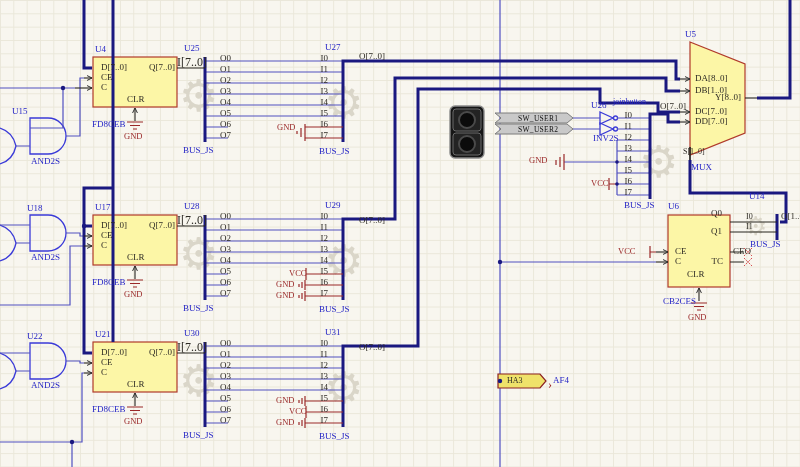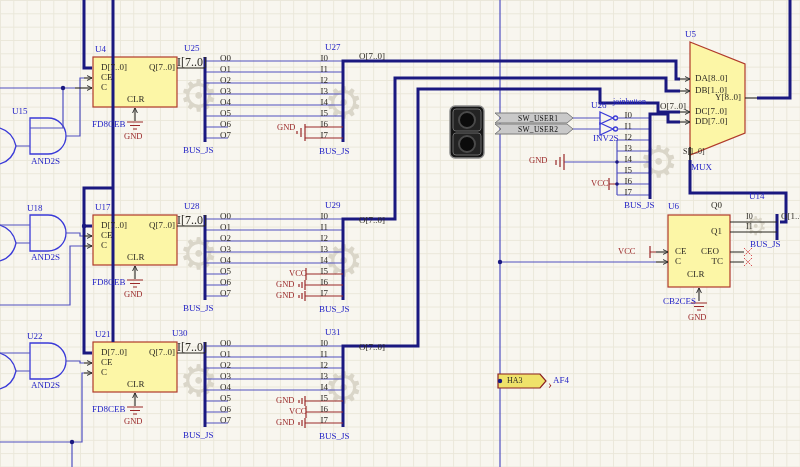--- a/index.html
+++ b/index.html
@@ -214,21 +214,21 @@
 
  <span class="t b" style="left:95px;top:330px">U21</span>
  <span class="t" style="left:101px;top:348px">D[7..0]</span>
  <span class="t" style="left:101px;top:358px">CE</span>
  <span class="t" style="left:101px;top:368px">C</span>
  <span class="t ra" style="left:135px;top:348px;width:40px">Q[7..0]</span>
  <span class="t" style="left:127px;top:380px">CLR</span>
  <span class="t b" style="left:92px;top:405px">FD8CEB</span>
  <span class="t r" style="left:124px;top:417px">GND</span>
  <span class="t s7" style="left:177px;top:341px">I[7..0]</span>
- <span class="t b" style="left:172px;top:329px">U30</span>
+ <span class="t b" style="left:184px;top:329px">U30</span>
  <span class="t b" style="left:183px;top:431px">BUS_JS</span>
  <span class="t" style="left:220px;top:339px">O0</span>
  <span class="t" style="left:220px;top:350px">O1</span>
  <span class="t" style="left:220px;top:361px">O2</span>
  <span class="t" style="left:220px;top:372px">O3</span>
  <span class="t" style="left:220px;top:383px">O4</span>
  <span class="t" style="left:220px;top:394px">O5</span>
  <span class="t" style="left:220px;top:405px">O6</span>
  <span class="t" style="left:220px;top:416px">O7</span>
  <span class="t b" style="left:325px;top:328px">U31</span>
@@ -274,25 +274,25 @@
  <span class="t b" style="left:685px;top:30px">U5</span>
  <span class="t" style="left:695px;top:74px">DA[8..0]</span>
  <span class="t" style="left:695px;top:86px">DB[1..0]</span>
  <span class="t ra" style="left:700px;top:93px;width:41px">Y[8..0]</span>
  <span class="t" style="left:695px;top:107px">DC[7..0]</span>
  <span class="t" style="left:695px;top:117px">DD[7..0]</span>
  <span class="t s8" style="left:683px;top:148px">S[1..0]</span>
  <span class="t b" style="left:691px;top:163px">MUX</span>
 
  <span class="t b" style="left:668px;top:202px">U6</span>
- <span class="t ra" style="left:702px;top:201px;width:20px">Q0</span>
+ <span class="t ra" style="left:702px;top:209px;width:20px">Q0</span>
  <span class="t ra" style="left:702px;top:227px;width:20px">Q1</span>
  <span class="t" style="left:675px;top:247px">CE</span>
  <span class="t" style="left:675px;top:257px">C</span>
- <span class="t ra" style="left:696px;top:247px;width:23px">CEO</span>
+ <span class="t ra" style="left:728px;top:247px;width:23px">CEO</span>
  <span class="t ra" style="left:700px;top:257px;width:23px">TC</span>
  <span class="t" style="left:687px;top:270px">CLR</span>
  <span class="t b" style="left:663px;top:297px">CB2CES</span>
  <span class="t r" style="left:688px;top:313px">GND</span>
  <span class="t r" style="left:618px;top:247px">VCC</span>
  <span class="t b" style="left:749px;top:192px">U14</span>
  <span class="t s8" style="left:746px;top:213px">I0</span>
  <span class="t s8" style="left:746px;top:223px">I1</span>
  <span class="t b" style="left:750px;top:240px">BUS_JS</span>
  <span class="t" style="left:781px;top:212px">O[1..0]</span>

